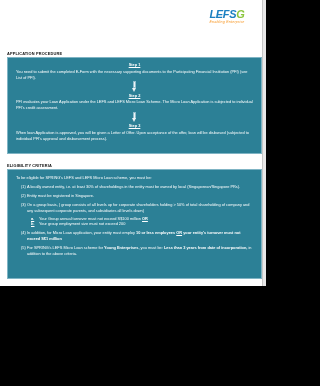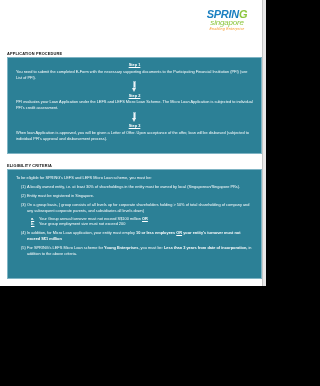--- a/index.html
+++ b/index.html
@@ -143,22 +143,21 @@
     font-weight:bold; font-style:italic;
     text-decoration:underline;
   }
 </style>
 </head>
 <body>
 
 <div class="page">
 
   <div class="logo">
-    <div class="logo-spring"><span>SPRIN</span><span class="g">G</span></div>
-    <div class="logo-sg">singapore</div>
+    <div class="logo-spring"><span>LEFS</span><span class="g">G</span></div>
     <div class="logo-tag">Enabling Enterprise</div>
   </div>
 
   <div class="section-head" id="head-app">APPLICATION PROCEDURE</div>
 
   <div class="panel" id="panel-app">
 
     <div class="step-block">
       <div class="step-title">Step 1</div>
       <div class="step-body">You need to submit the completed E-Form with the necessary supporting documents to the Participating Financial Institution (PFI) (see List of PFI).</div>

